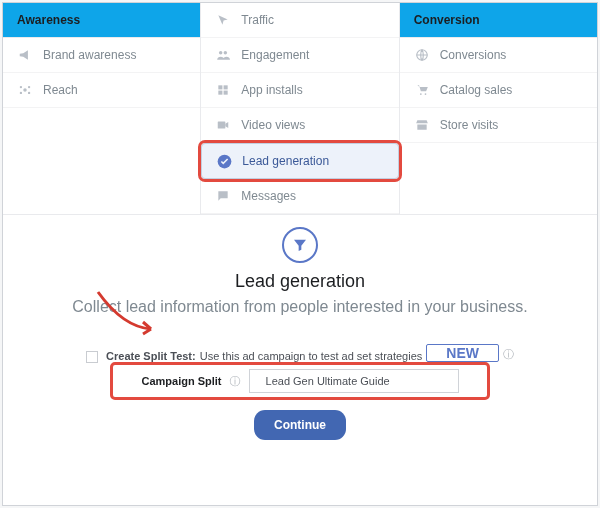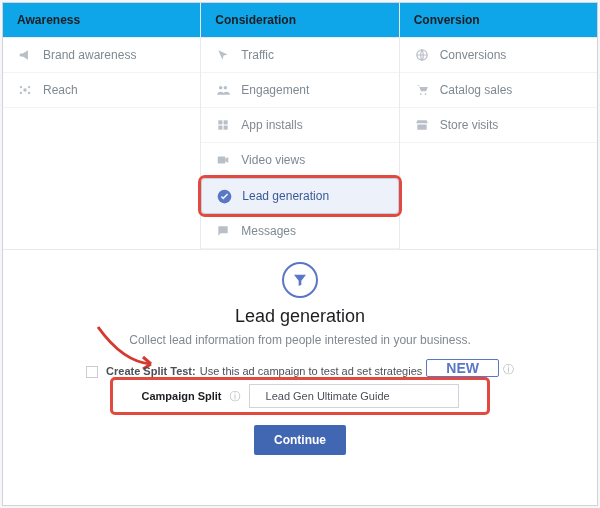--- a/index.html
+++ b/index.html
@@ -84,23 +84,23 @@
     justify-content: center;
     color: #5a77c7;
   }
   .detail-title {
     font-size: 18px;
     color: #1c1e21;
     font-weight: 400;
     margin-bottom: 6px;
   }
   .detail-sub {
-    font-size: 12px;
+    font-size: 16px;
     color: #7f8991;
-    margin-bottom: 12px;
+    margin-bottom: 28px;
   }
   .split-row {
     display: flex;
     align-items: flex-end;
     justify-content: center;
     gap: 4px;
     font-size: 11px;
     color: #4b4f56;
     position: relative;
   }
@@ -151,21 +151,21 @@
     background: #fff;
   }
   .continue-btn {
     background: #4267b2;
     color: #fff;
     border: none;
     padding: 8px 20px;
     font-size: 12px;
     font-weight: 600;
     cursor: pointer;
-    border-radius: 2px;
+    border-radius: 11px;
   }
   .arrow {
     position: absolute;
     left: 90px;
     top: 72px;
     width: 70px;
     height: 50px;
   }
   svg { display: block; }
 </style>
@@ -194,21 +194,20 @@
               <circle cx="19" cy="7" r="2"></circle>
               <circle cx="5" cy="17" r="2"></circle>
               <circle cx="19" cy="17" r="2"></circle>
             </svg>
         </span>
         <span>Reach</span>
       </div>
     </div>
 
     <div class="col">
-      <div class="col-header">Consideration</div>
       <div class="item">
         <span class="ico">
           <svg width="14" height="14" viewBox="0 0 24 24" fill="currentColor">
               <path d="M4 4l16 7-7 2-2 7-7-16z"></path>
             </svg>
         </span>
         <span>Traffic</span>
       </div>
       <div class="item">
         <span class="ico">

